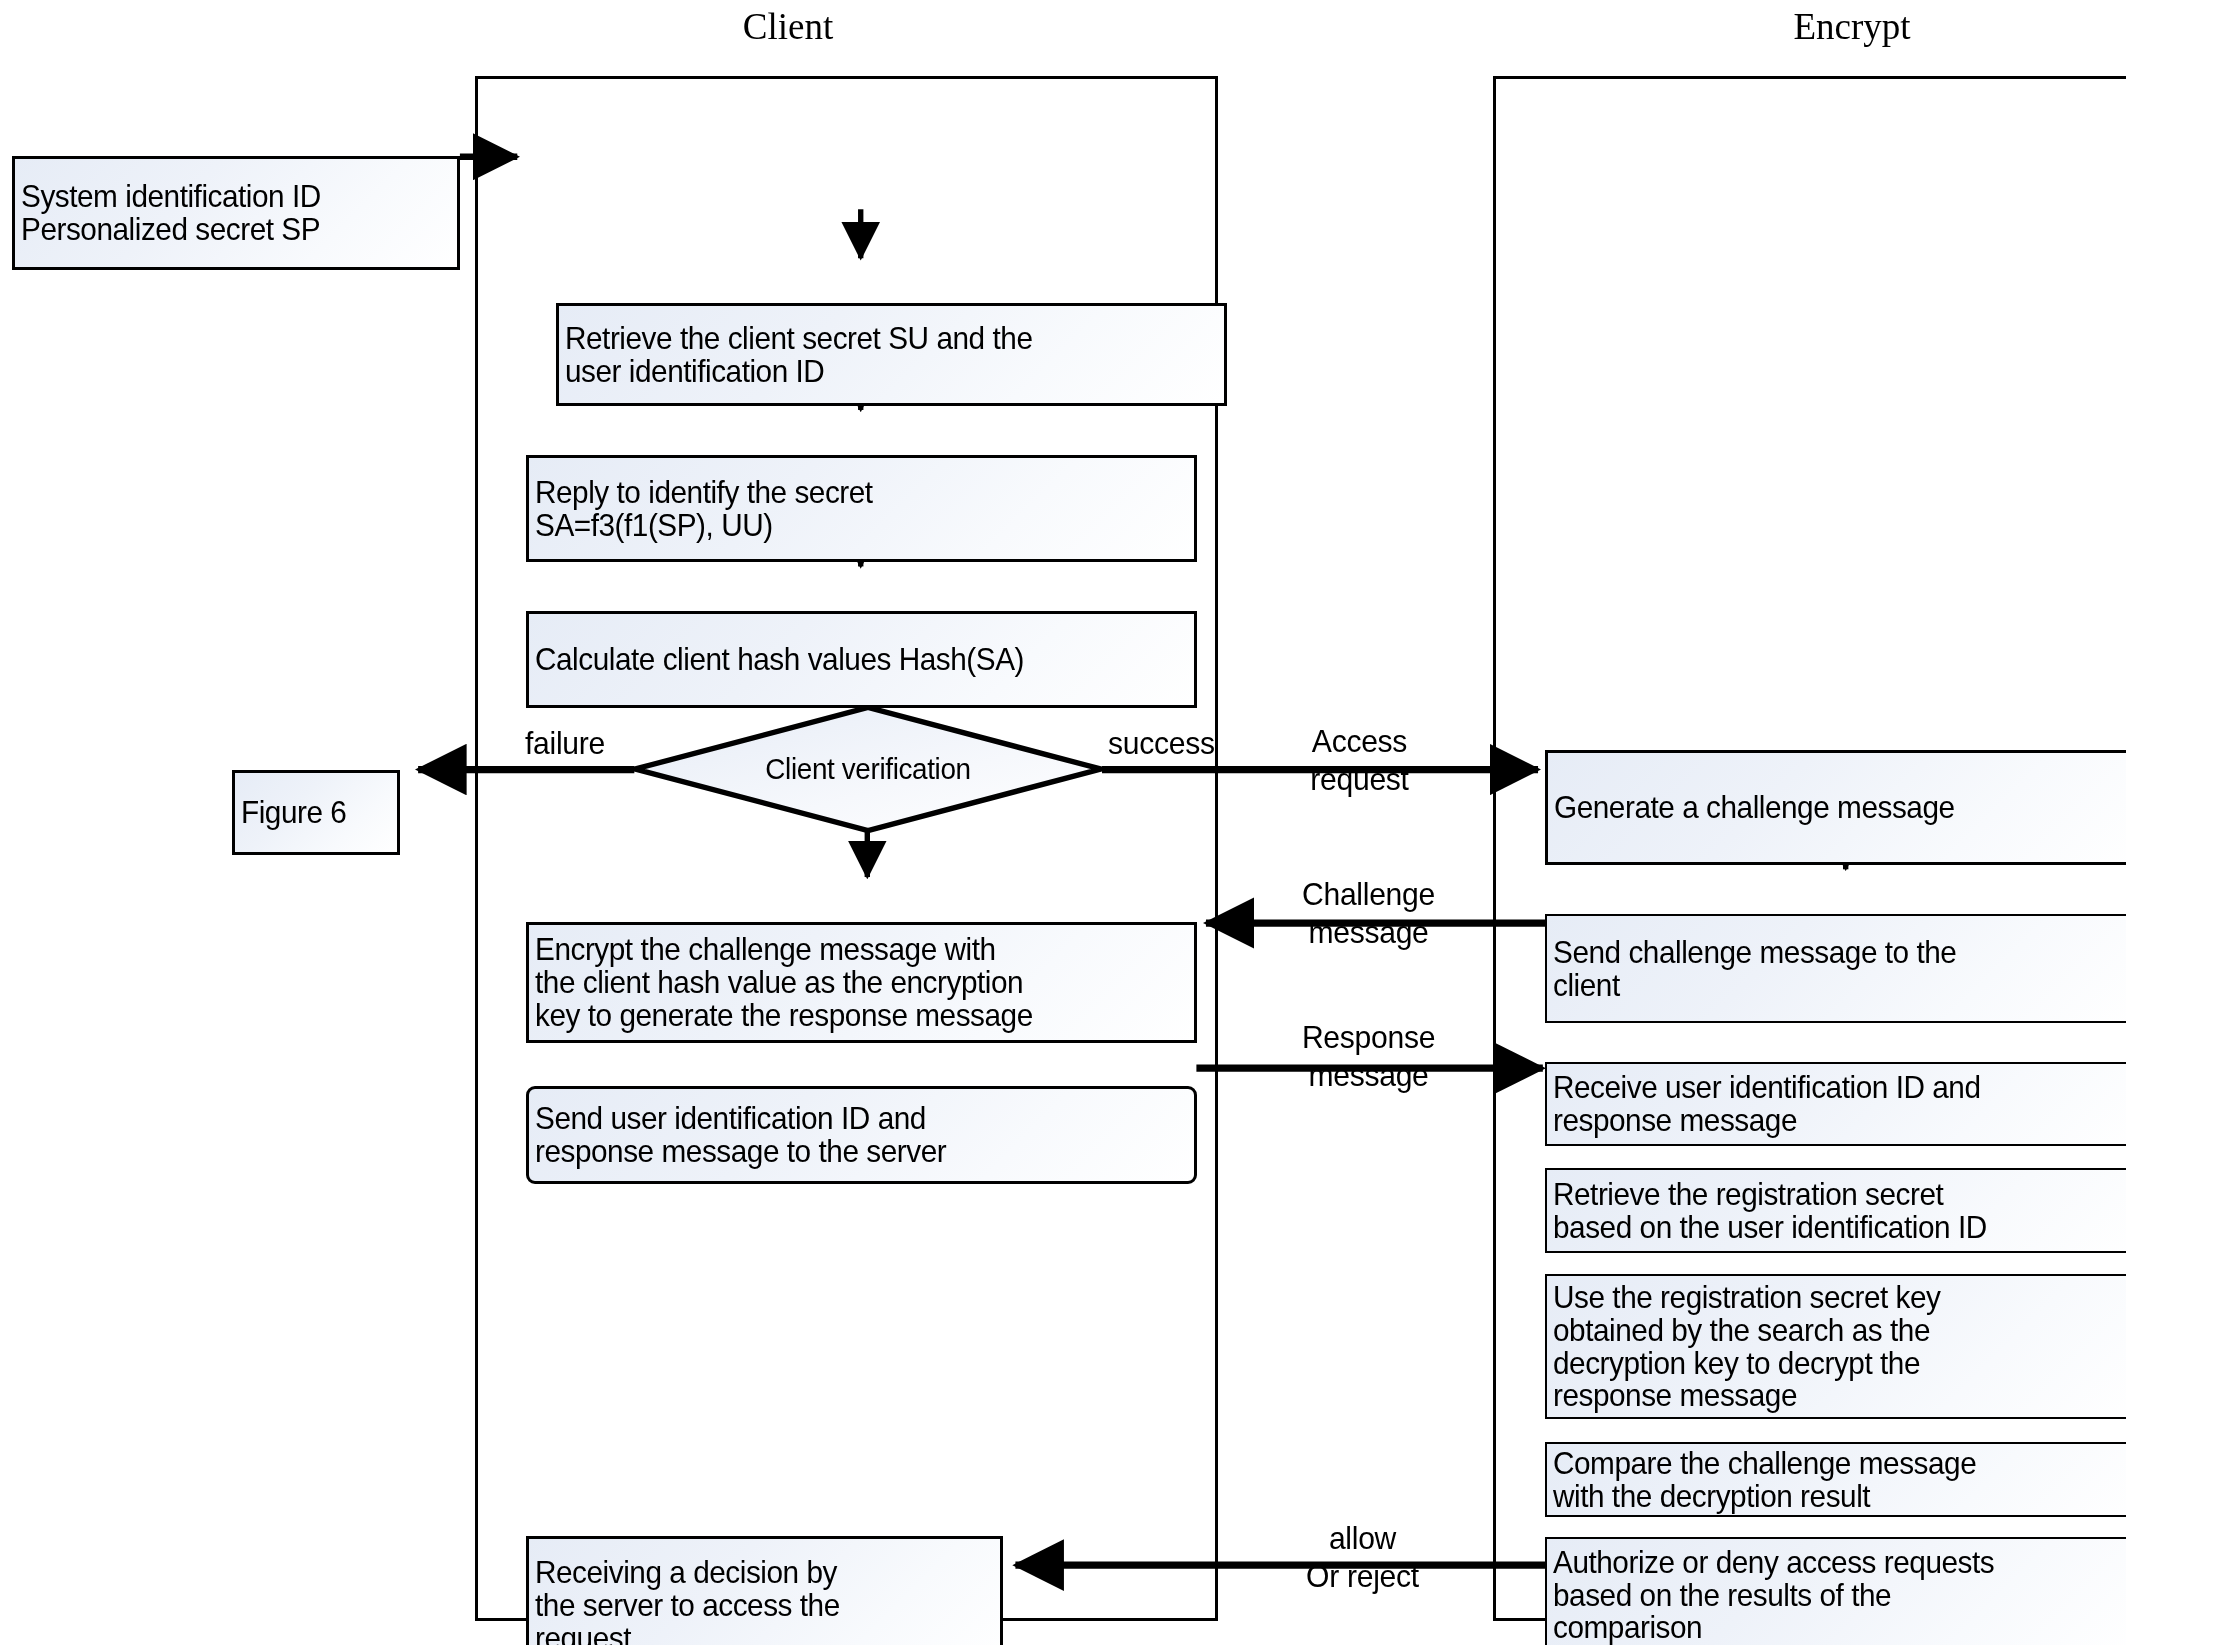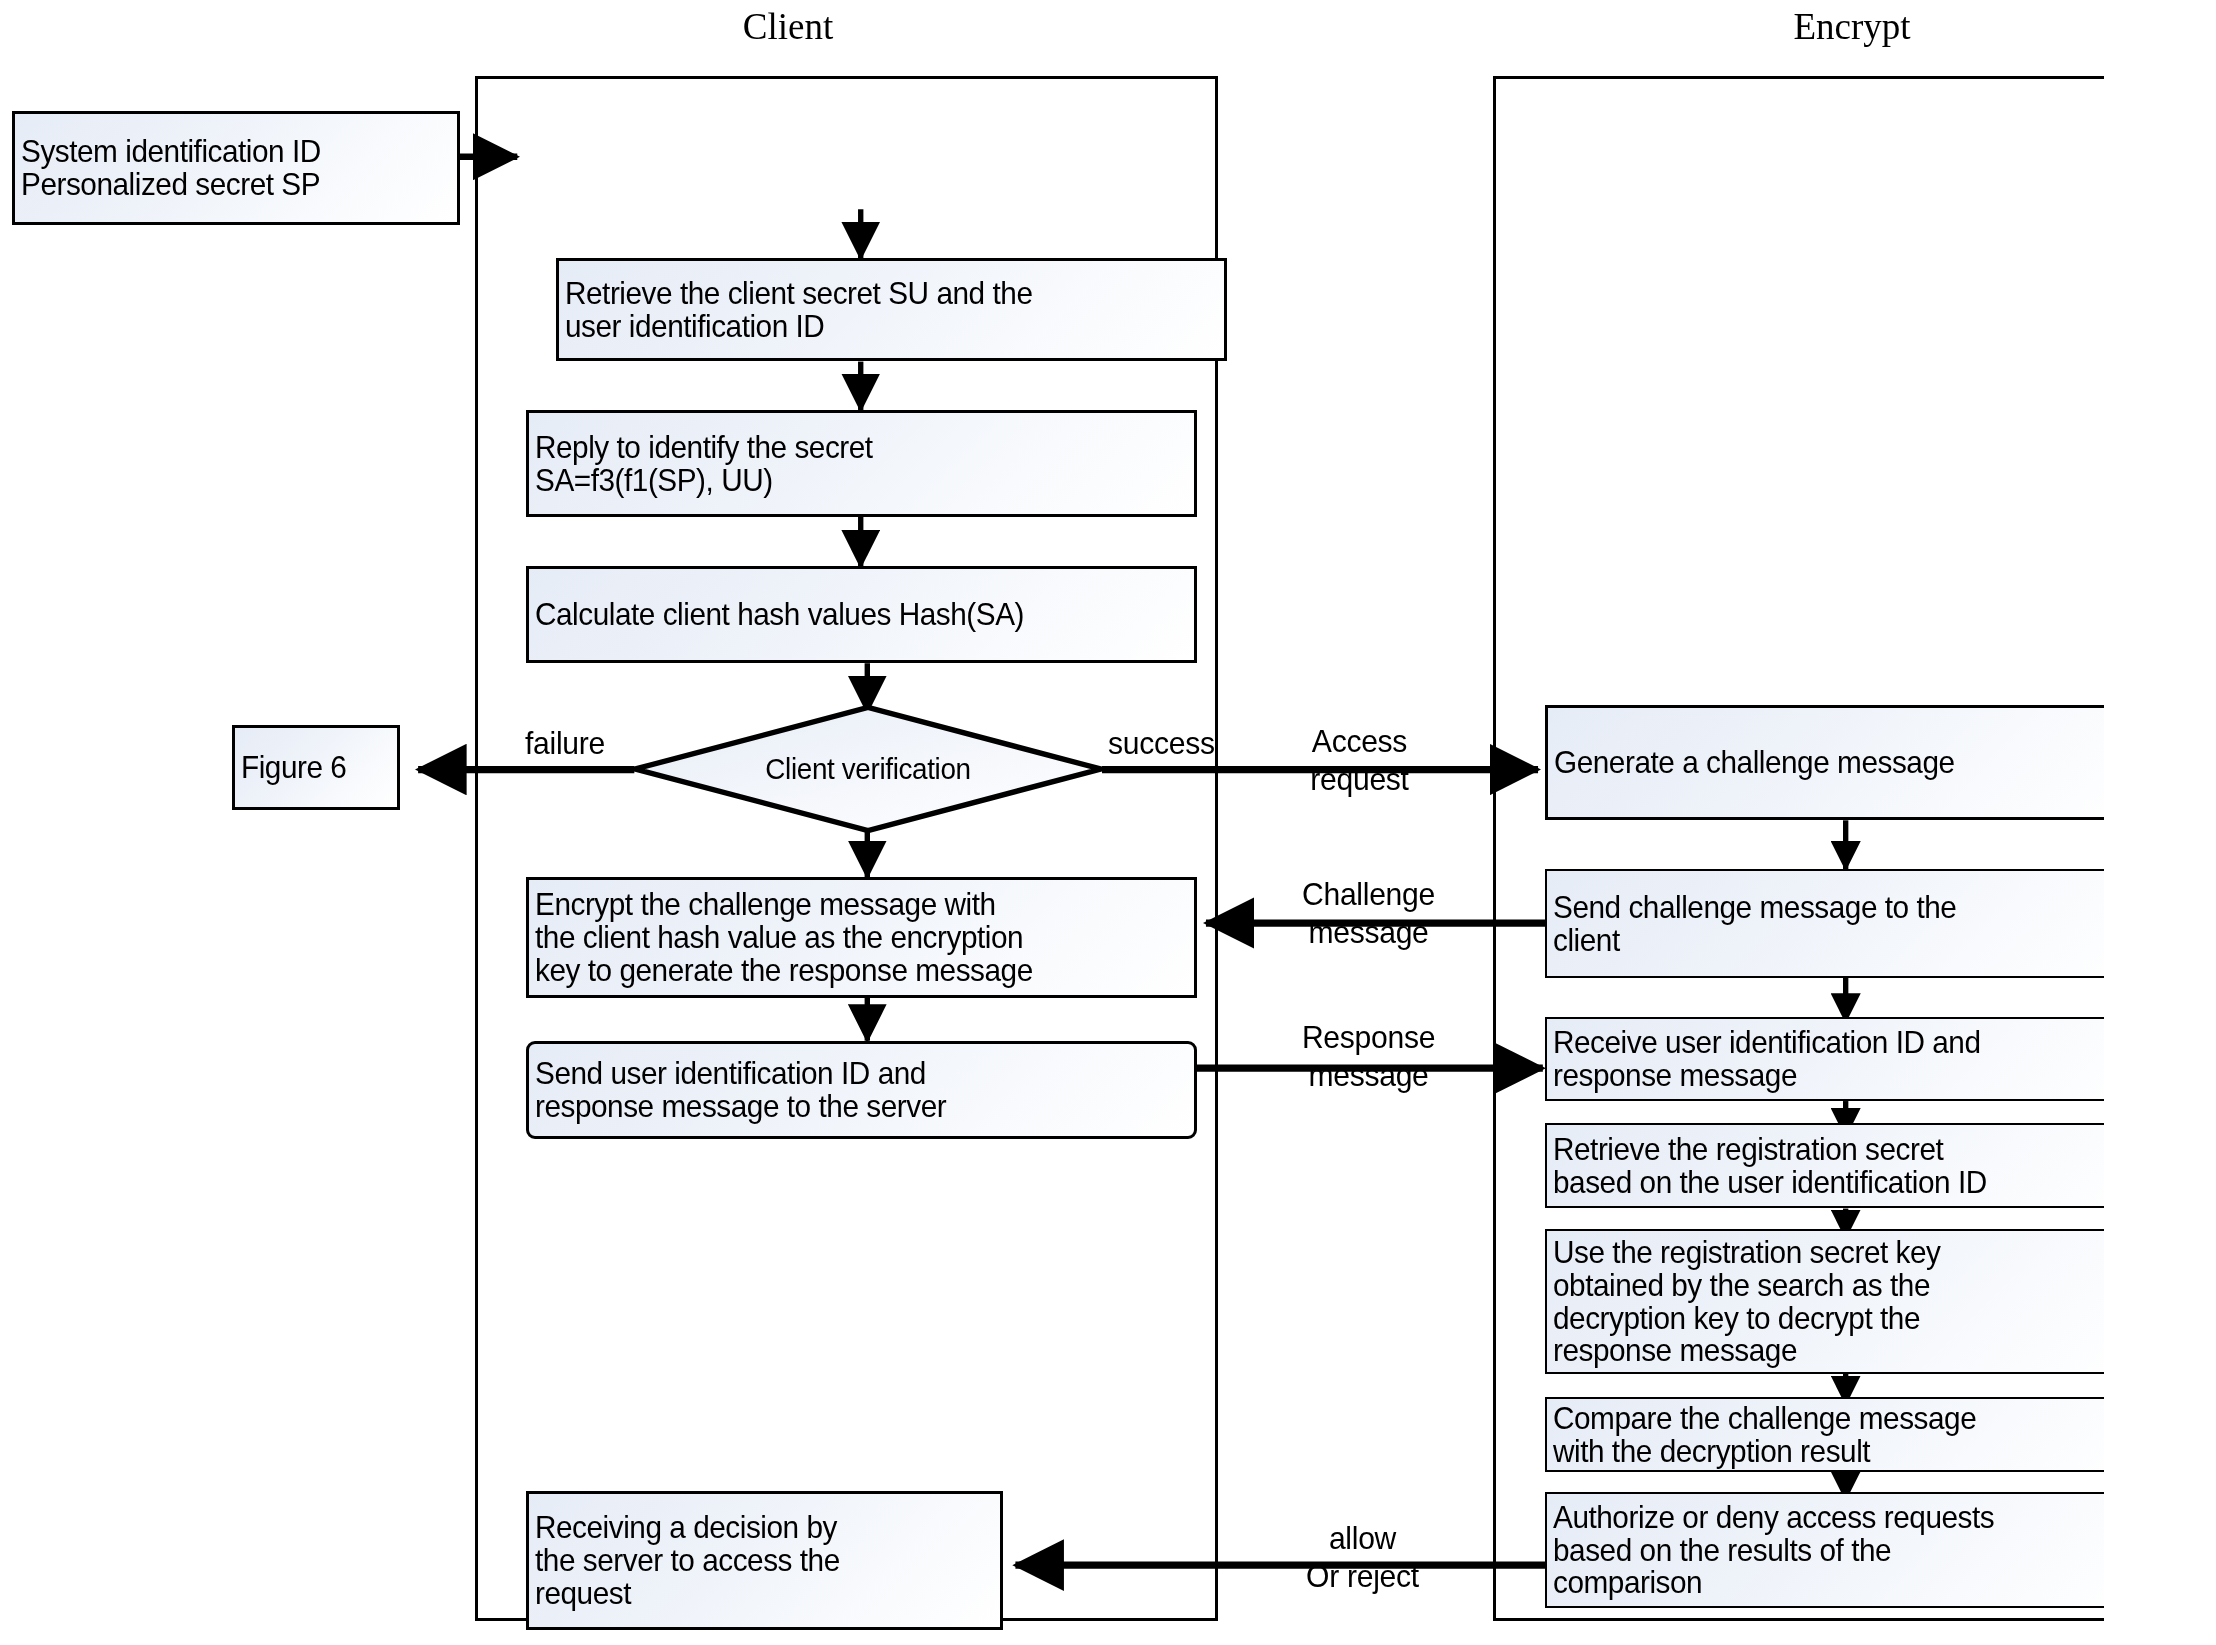--- a/index.html
+++ b/index.html
@@ -2,20 +2,21 @@
 <html style="font-size:9.6px"><head>
 <meta charset="utf-8">
 <style>
   html,body{margin:0;padding:0;background:#ffffff;}
   #stage{
     position:relative;
     width:2104px;height:1646px;
     background:#ffffff;
     font-family:"Liberation Sans", sans-serif;
     overflow:hidden;
+    padding-left:22px;
   }
   
   .lane-title{
     position:absolute;
     font-family:"Liberation Serif", serif;
     font-size:37px;
     color:#000;
     text-align:center;
     white-space:nowrap;
   }
@@ -28,20 +29,21 @@
   }
   
   .node{
     position:absolute;
     box-sizing:border-box;
     border:3px solid #000;
     background:linear-gradient(135deg,#e6ecf6 0%,#eef2f9 38%,#f8fafd 72%,#ffffff 100%);
     display:flex;
     align-items:center;
     padding:0 4.8px 0 6px;
+    margin-top:45px;
   }
   .node .txt{
     font-size:32px;
     line-height:1.03;
     color:#000;
     letter-spacing:-0.5px;
     width:100%;
     transform:scaleX(0.93);
     transform-origin:left center;
     white-space:pre-line;

